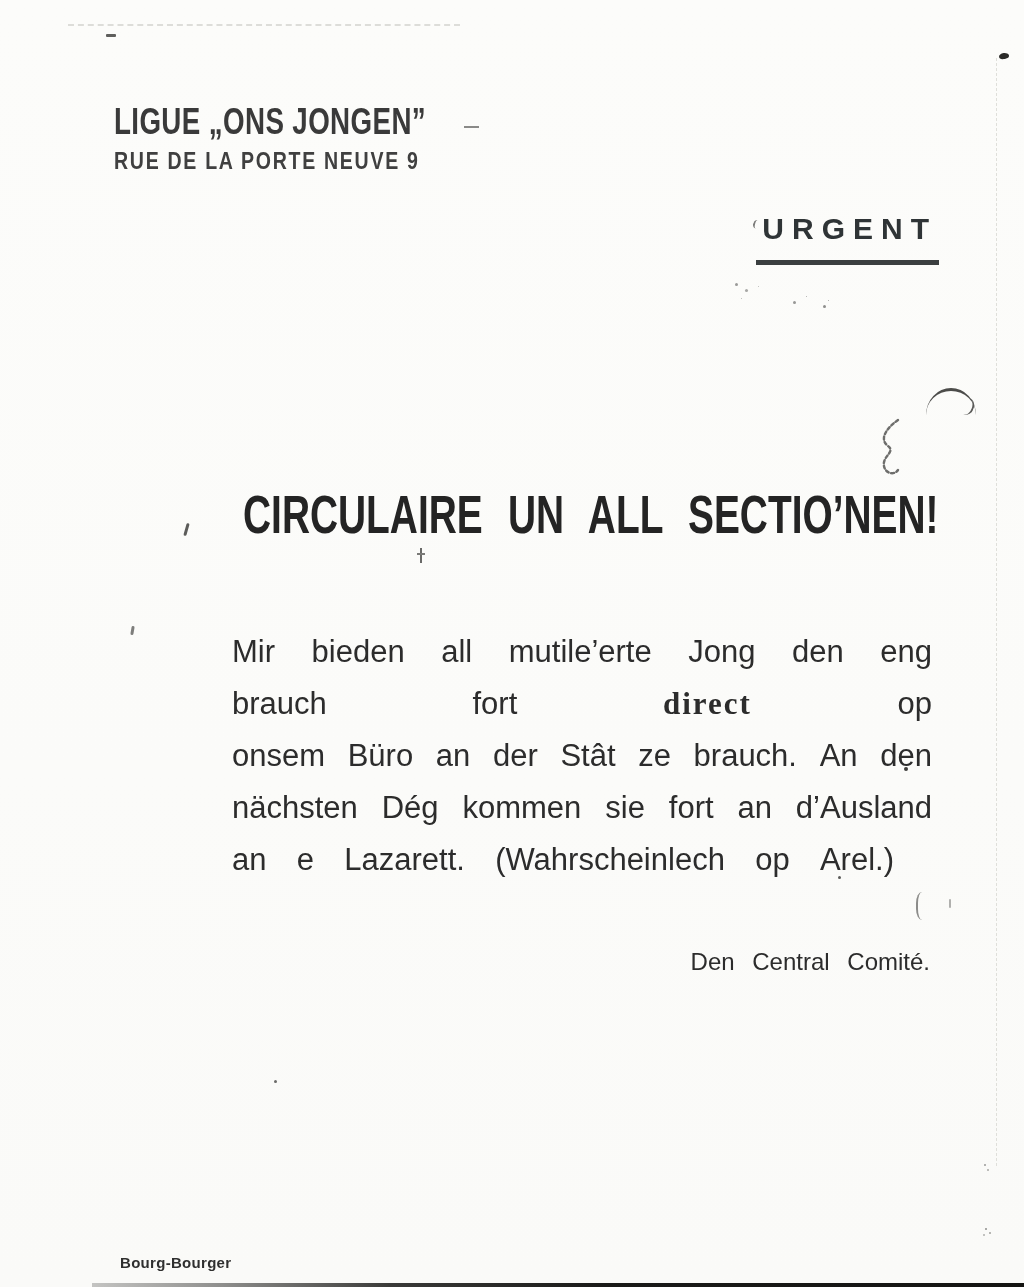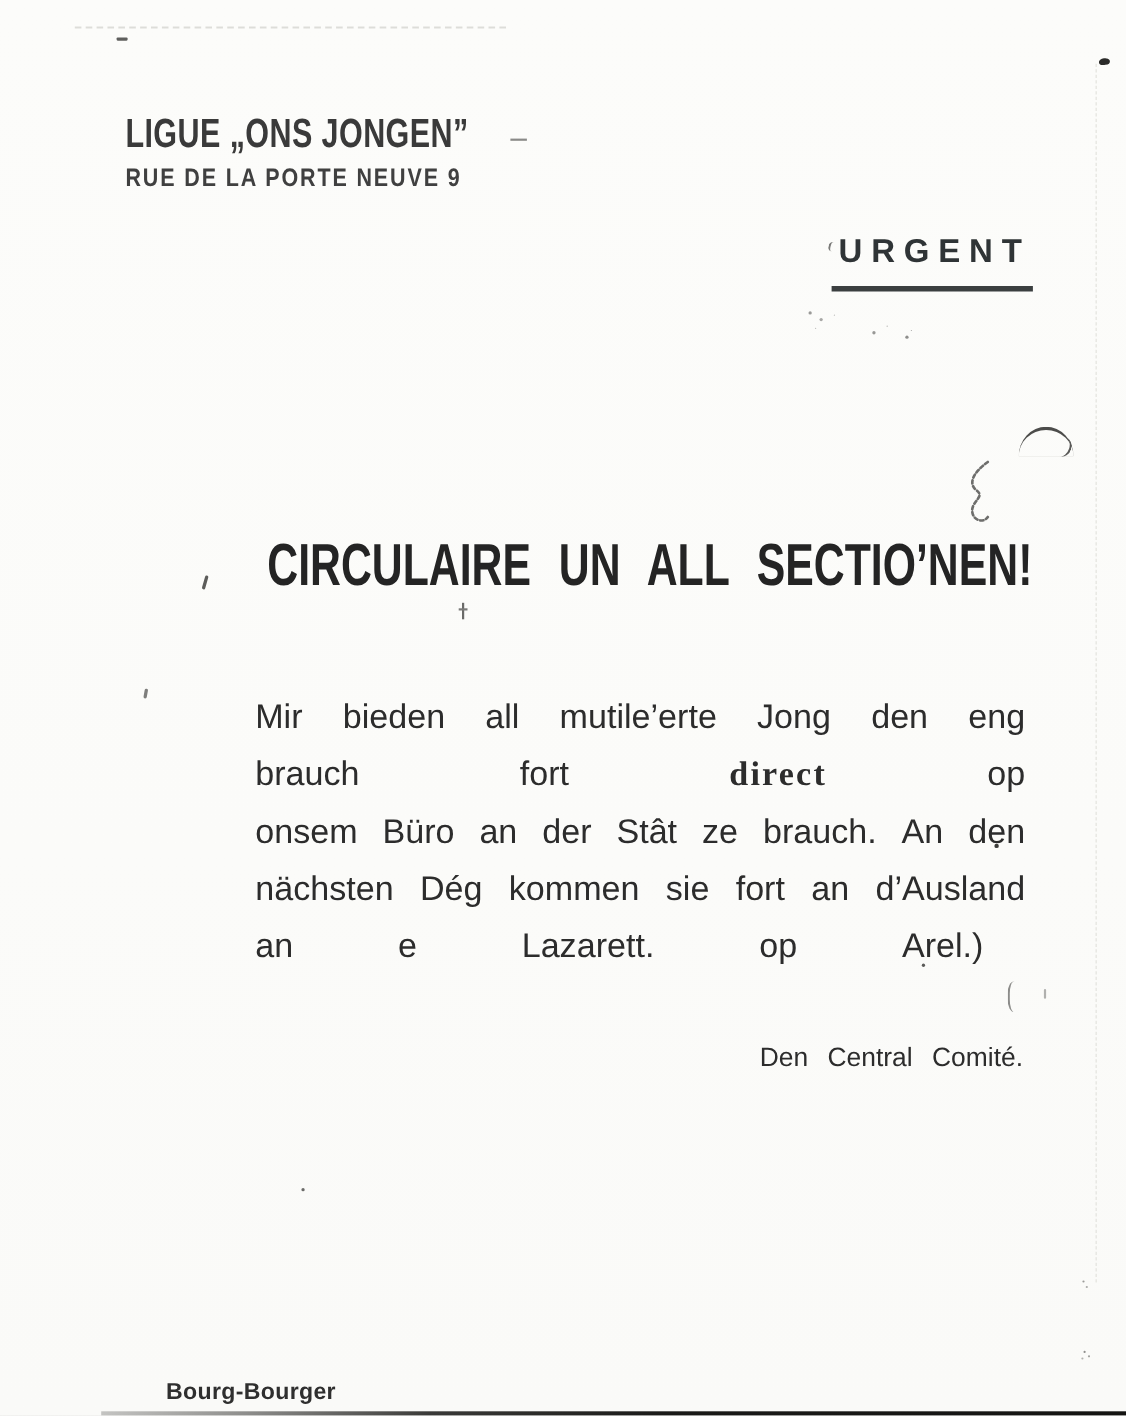--- a/index.html
+++ b/index.html
@@ -50,21 +50,21 @@
   }
   .body-line.last{width:662px;}
   .bold-word{font-weight:bold;letter-spacing:2px;font-family:Liberation Serif, serif;}
   
   .signature{
     position:absolute;top:948px;right:94px;
     font-size:24px;color:#2c2c2c;word-spacing:11px;white-space:nowrap;
   }
   .printer{
     position:absolute;left:120px;top:1254px;
-    font-size:21px;font-weight:bold;color:#2f2f2f;letter-spacing:.3px;margin-left:31px;
+    font-size:15px;font-weight:bold;color:#2f2f2f;letter-spacing:.3px;
   }
   
   .art{position:absolute;}
   .dash-top{left:68px;top:24px;width:392px;border-top:2px dashed #dadad6;opacity:.9;}
   .dash-top2{left:106px;top:34px;width:10px;height:3px;background:#5f5f5d;border-radius:1px;}
   .header-dash{left:464px;top:126px;width:15px;height:2px;background:#8a8a88;}
   .pre-urgent-quote{left:753px;top:220px;width:6px;height:9px;border-left:2px solid #7a7a78;border-radius:60% 0 0 60%;transform:rotate(14deg);}
   .speckles{left:735px;top:283px;width:3px;height:3px;background:#9a9a98;border-radius:50%;
     box-shadow:10px 6px 0 0 #a8a8a6, 22px 2px 0 -1px #b2b2b0, 5px 14px 0 -1px #aeaeac,
                58px 18px 0 0 #989896, 70px 12px 0 -1px #a4a4a2, 88px 22px 0 0 #8e8e8c,
@@ -162,20 +162,21 @@
         <span>kommen</span>
         <span>sie</span>
         <span>fort</span>
         <span>an</span>
         <span>d’Ausland</span>
       </div>
       <div class="body-line last">
         <span>an</span>
         <span>e</span>
         <span>Lazarett.</span>
+        <span>(Wahrscheinlech</span>
         <span>op</span>
         <span>Arel.)</span>
       </div>
     </div>
 
   <div class="signature">Den Central Comité.</div>
 
   <div class="printer">Bourg-Bourger</div>
 
 </div>

